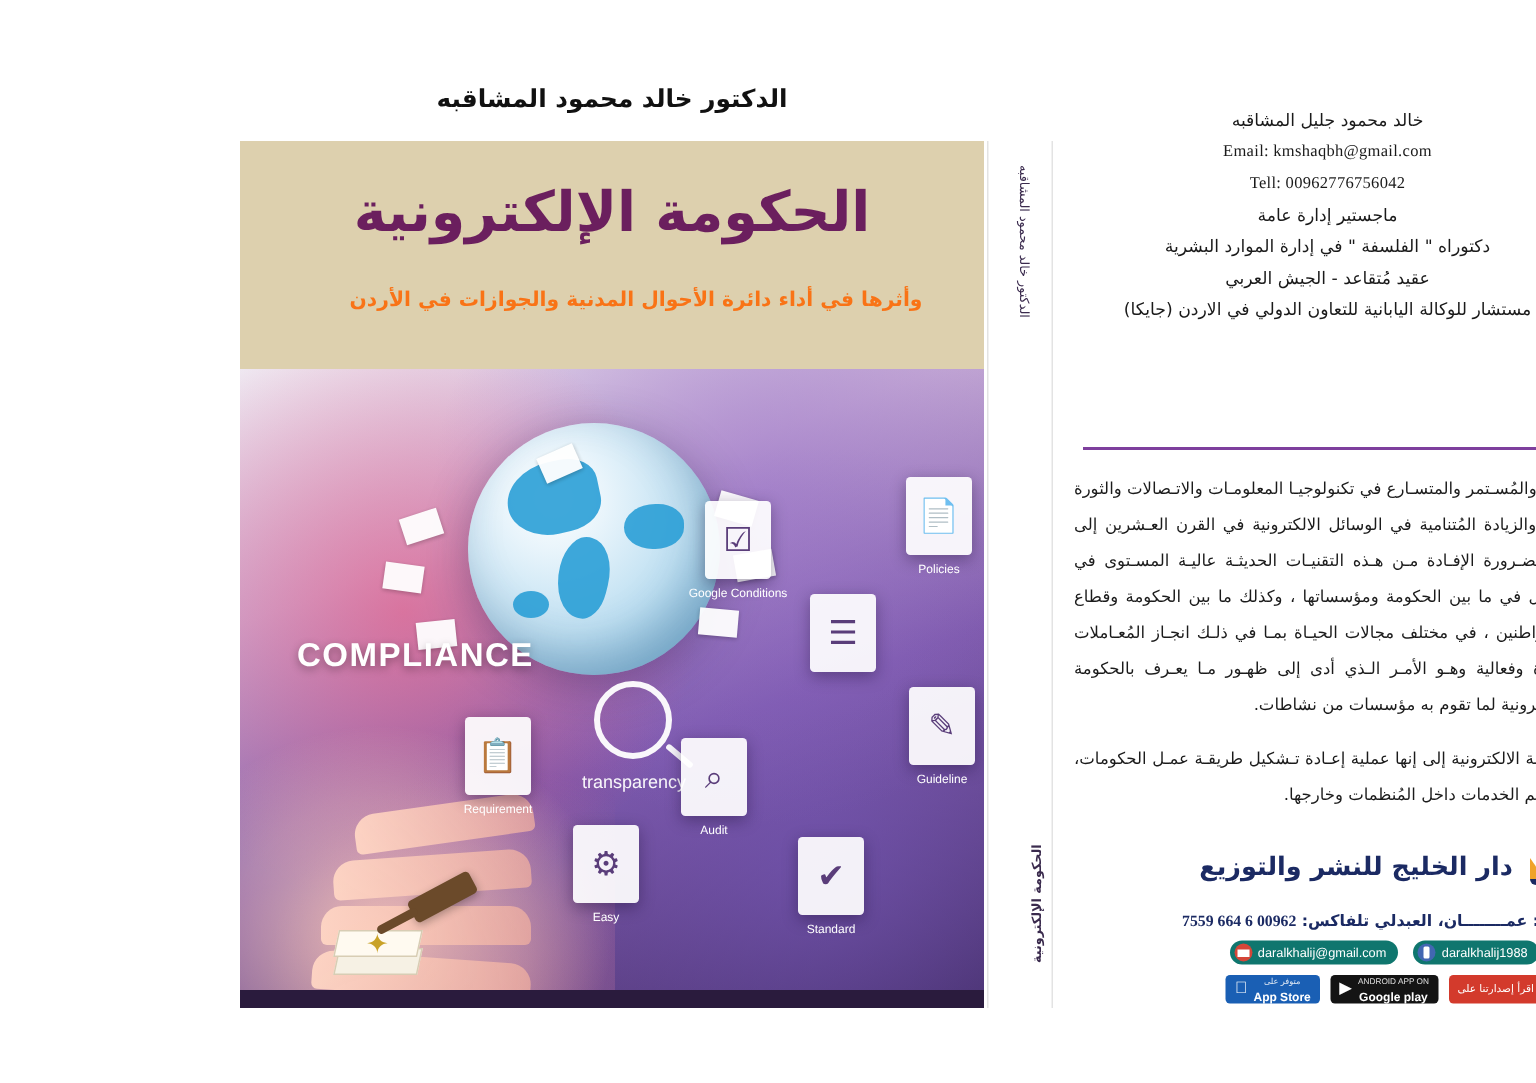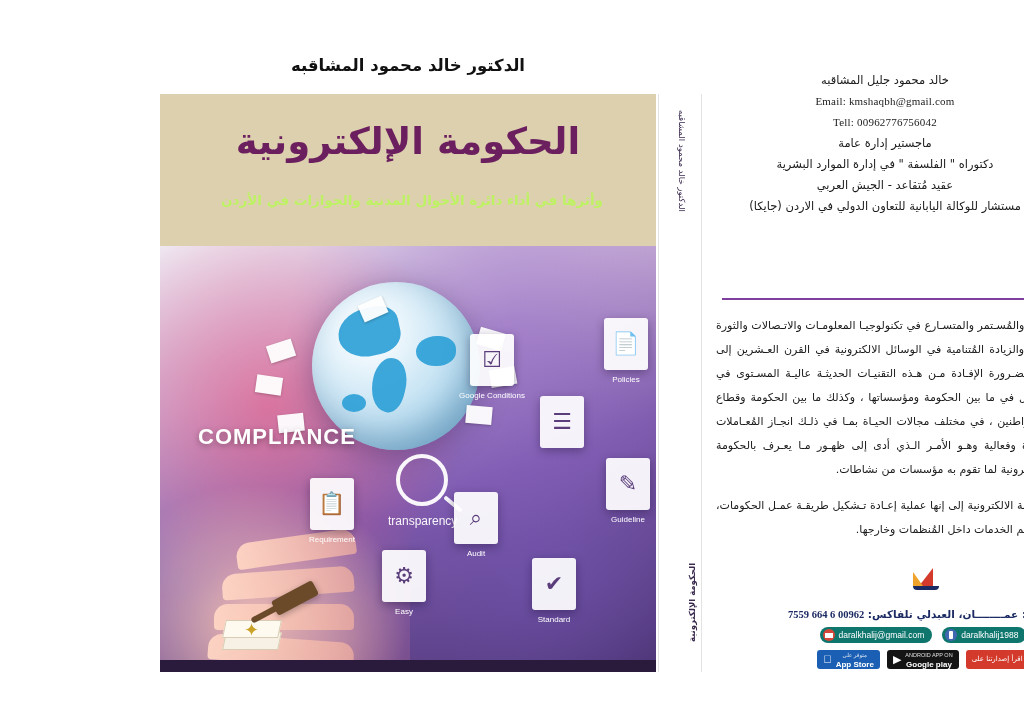--- a/index.html
+++ b/index.html
@@ -311,27 +311,27 @@
     text-align: center;
     font-family: "DejaVu Sans", sans-serif;
     font-size: 37px;
     font-weight: bold;
     color: #6b1f5e;
     letter-spacing: 0px;
     direction: rtl;
   }
   #front-subtitle {
     position: absolute;
-    left: 4px; top: 98px;
+    left: 16px; top: 98px;
     width: 100%;
     text-align: center;
     font-family: "DejaVu Sans", sans-serif;
     font-size: 13.5px;
     font-weight: bold;
-    color: #bef264;
+    color: #f97316;
     direction: rtl;
   }
 
   
   #artwork {
     position: absolute;
     left: 0; top: 152px;
     width: 100%; height: 426px;
     background:
       radial-gradient(circle at 22% 38%, rgba(240,80,120,.55) 0%, rgba(240,80,120,0) 42%),
@@ -622,20 +622,21 @@
     <div id="blurb">
       <p>أدى التطـور الواسـع والمُسـتمر والمتسـارع في تكنولوجيـا المعلومـات والاتـصالات والثورة المعرفية المُرتبطة بهما والزيادة المُتنامية في الوسائل الالكترونية في القرن العـشرين إلى زيادة وعي الحكومـات لضـرورة الإفـادة مـن هـذه التقنيـات الحديثـة عاليـة المسـتوى في تسـهيل التعامـل والاتصال في ما بين الحكومة ومؤسساتها ، وكذلك ما بين الحكومة وقطاع الأعمال ، وما بينها والمواطنين ، في مختلف مجالات الحيـاة بمـا في ذلـك انجـاز المُعـاملات وتقديم الخدمات بكفـاءة وفعالية وهـو الأمـر الـذي أدى إلى ظهـور مـا يعـرف بالحكومة الالكترونيـة والإدارة الالكترونية لما تقوم به مؤسسات من نشاطات.</p>
       <p>ويُشير مفهوم الحكومة الالكترونية إلى إنها عملية إعـادة تـشكيل طريقـة عمـل الحكومات، مُشاركة المعلومات وتقديم الخدمات داخل المُنظمات وخارجها.</p>
     </div>
 
     <div id="publisher">
       <div id="pub-name">
         <span id="pub-logo-mark">
           <span class="sail"></span><span class="sail2"></span><span class="hull"></span>
         </span>
+        <span>دار الخليج للنشر والتوزيع</span>
       </div>
 
       <div id="pub-address">
         <span>الأردن: عمــــــــان، العبدلي  تلفاكس:</span>
         <span id="pub-phone">00962 6 664 7559</span>
       </div>
 
       <div id="pub-social">
         <span class="social-pill">
           <span class="social-dot mail"></span>

